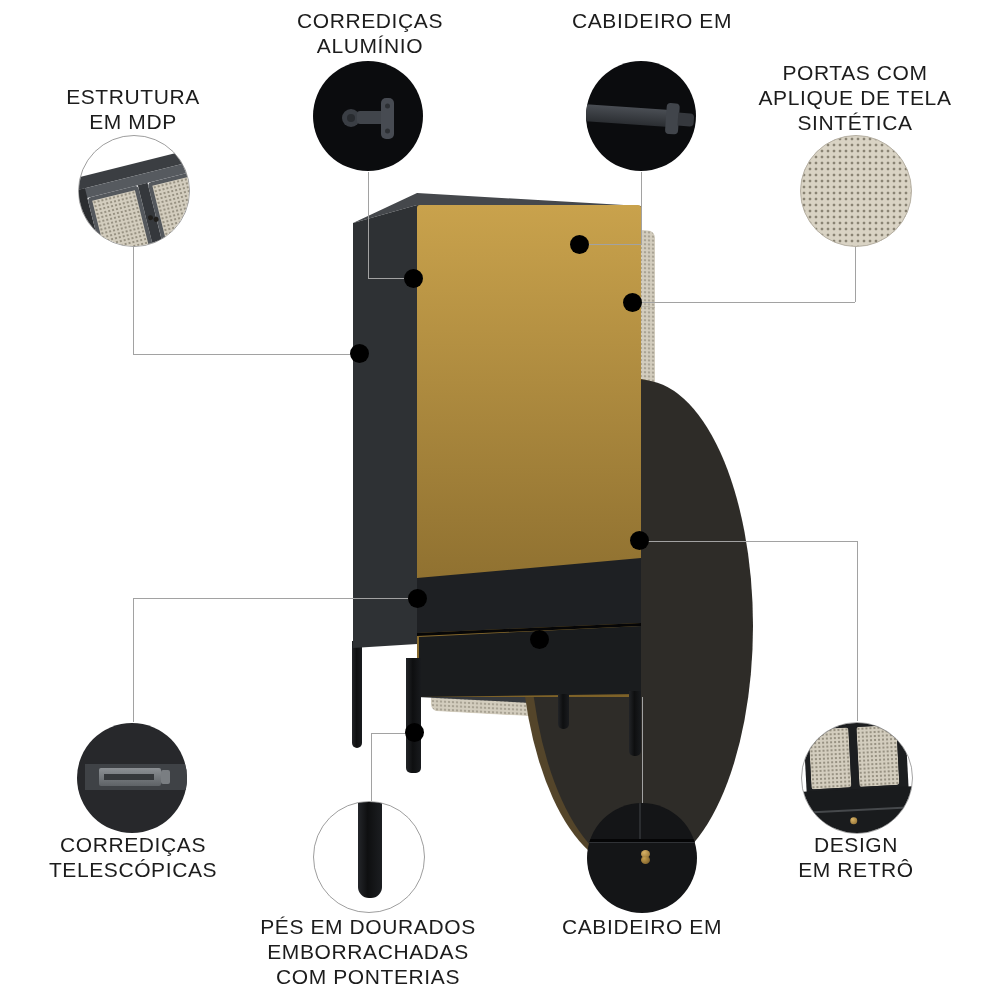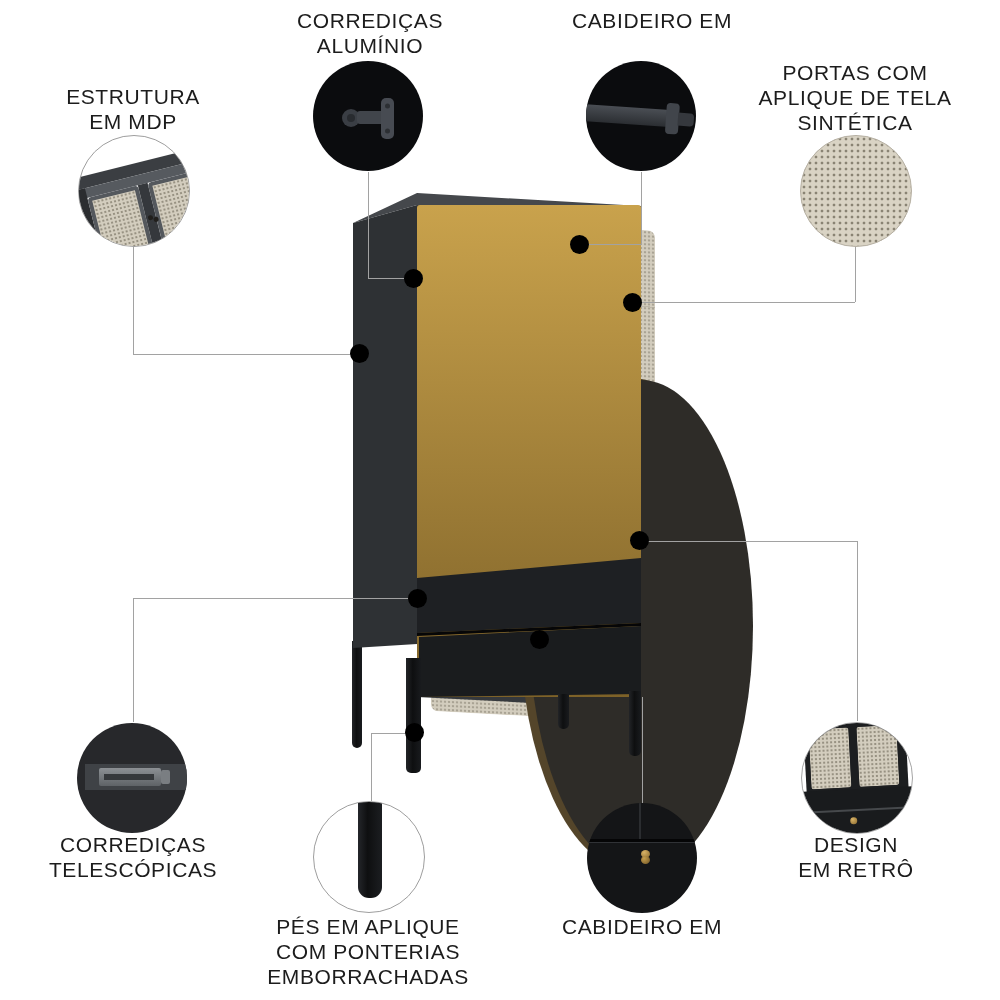--- a/index.html
+++ b/index.html
@@ -218,23 +218,23 @@
   <div class="label" style="left:705px;top:60px;">
     <div>PORTAS COM</div>
     <div>APLIQUE DE TELA</div>
     <div>SINTÉTICA</div>
   </div>
   <div class="label" style="left:-17px;top:832px;">
     <div>CORREDIÇAS</div>
     <div>TELESCÓPICAS</div>
   </div>
   <div class="label" style="left:218px;top:914px;">
-    <div>PÉS EM APLIQUE</div>
+    <div>PÉS EM DOURADOS</div>
+    <div>EMBORRACHADAS</div>
     <div>COM PONTERIAS</div>
-    <div>EMBORRACHADAS</div>
   </div>
   <div class="label" style="left:492px;top:914px;">
     <div>CABIDEIRO EM</div>
   </div>
   <div class="label" style="left:706px;top:832px;">
     <div>DESIGN</div>
     <div>EM RETRÔ</div>
   </div>
 
 </div>

